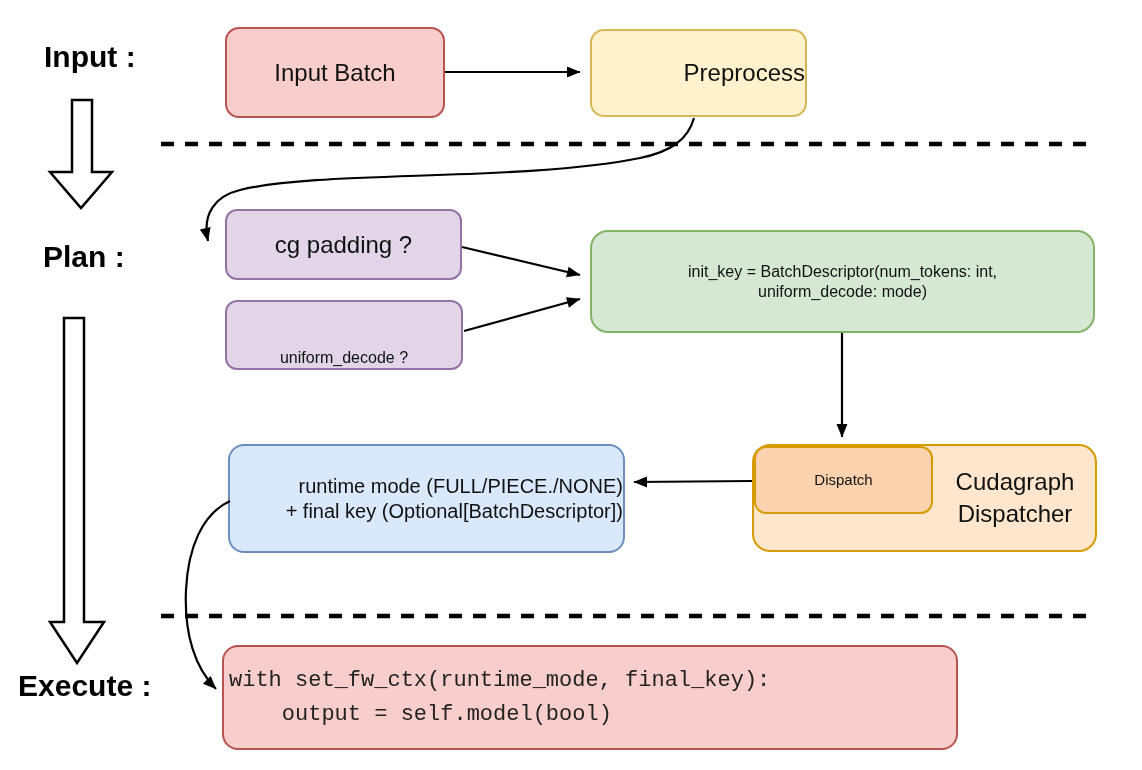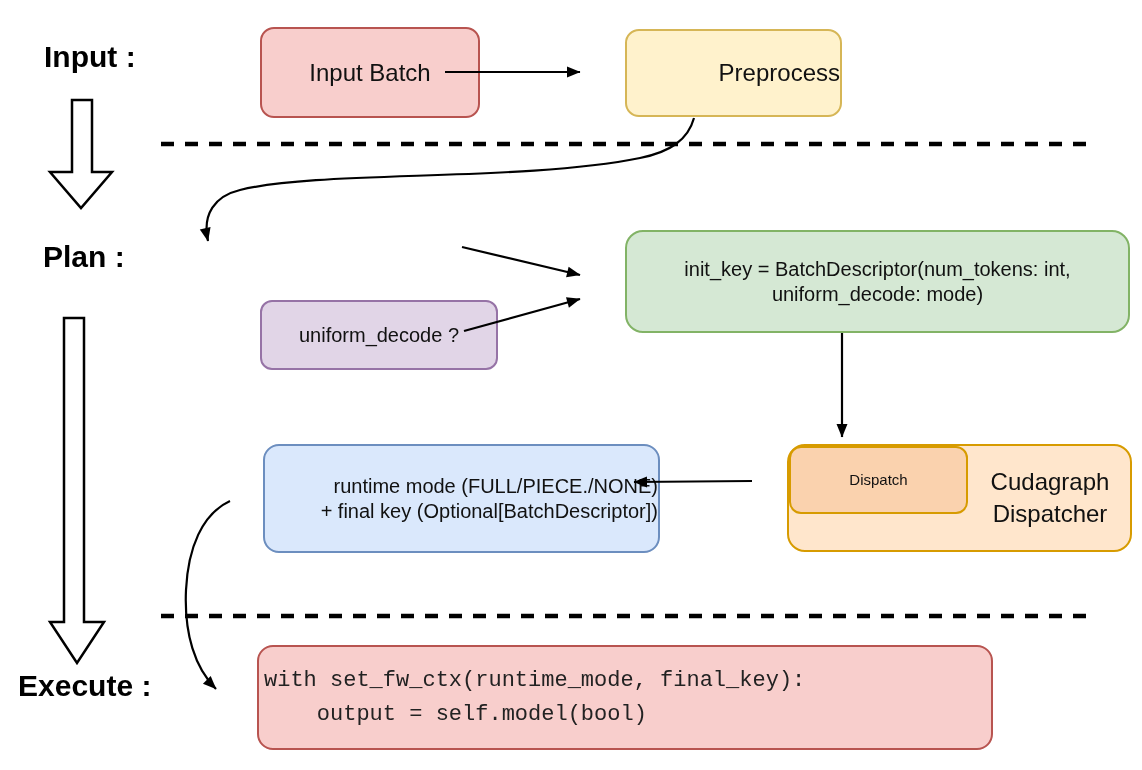--- a/index.html
+++ b/index.html
@@ -7,36 +7,36 @@
     position:relative; width:1142px; height:770px; background:#ffffff;
     font-family:"Liberation Sans", sans-serif; overflow:hidden;
   }
   .phase-label {
     position:absolute; font-size:30px; font-weight:bold; color:#000;
     white-space:nowrap; line-height:34px;
   }
   .node {
     position:absolute; box-sizing:border-box;
     display:flex; flex-direction:column; align-items:center; justify-content:center;
-    text-align:center; color:#111; line-height:1.25;margin-left:35px;
+    text-align:center; color:#111; line-height:1.25;
   }
   .node span { display:block; }
   .pink   { background:#f8cecc; border:2px solid #b85450; }
   .yellow { background:#fff2cc; border:2px solid #d6b656;align-items:flex-end; }
   .purple { background:#e1d5e7; border:2px solid #9673a6; }
   .green  { background:#d5e8d4; border:2px solid #82b366; }
   .blue   { background:#dae8fc; border:2px solid #6c8ebf;align-items:flex-end; }
   .orange-outer { background:#ffe6cc; border:2px solid #d79b00; }
   .orange-inner { background:#fad2ae; border:2px solid #d79b00; }
 
   .n-input-batch   { left:225px; top:27px;  width:220px; height:91px;  border-radius:14px; font-size:24px; }
   .n-preprocess    { left:590px; top:29px;  width:217px; height:88px;  border-radius:14px; font-size:24px; }
   .n-cg-padding    { left:225px; top:209px; width:237px; height:71px;  border-radius:12px; font-size:24px; }
-  .n-uniform       { left:225px; top:300px; width:238px; height:70px;  border-radius:12px; font-size:20px; }
-  .n-init-key      { left:590px; top:230px; width:505px; height:103px; border-radius:18px; font-size:20px; }
+  .n-uniform       { left:225px; top:300px; width:238px; height:70px;  border-radius:12px; font-size:16px;justify-content:flex-end; }
+  .n-init-key      { left:590px; top:230px; width:505px; height:103px; border-radius:18px; font-size:16px; }
   .n-runtime       { left:228px; top:444px; width:397px; height:109px; border-radius:16px; font-size:20px; }
   .n-disp-outer    { left:752px; top:444px; width:345px; height:108px; border-radius:18px; }
   .n-disp-inner    { left:754px; top:446px; width:179px; height:68px;  border-radius:12px; font-size:15px; }
   .n-disp-label    { left:933px; top:444px; width:164px; height:108px; font-size:24px; line-height:1.35; }
   .n-code {
     left:222px; top:645px; width:736px; height:105px; border-radius:16px;
     font-family:"Liberation Mono","DejaVu Sans Mono",monospace;
     font-size:22px; line-height:34px; align-items:flex-start;
     justify-content:center; text-align:left; padding-left:5px;
     white-space:pre; color:#222;
@@ -53,20 +53,23 @@
   <div class="phase-label" style="left:18px; top:669px;">Execute :</div>
 
   <div class="node pink n-input-batch">
     <span>Input Batch</span>
   </div>
 
   <div class="node yellow n-preprocess">
     <span>Preprocess</span>
   </div>
 
+  <div class="node purple n-cg-padding">
+    <span>cg padding ?</span>
+  </div>
 
   <div class="node purple n-uniform">
     <span>uniform_decode ?</span>
   </div>
 
   <div class="node green n-init-key">
     <span>init_key = BatchDescriptor(num_tokens: int,</span>
     <span>uniform_decode: mode)</span>
   </div>
 

